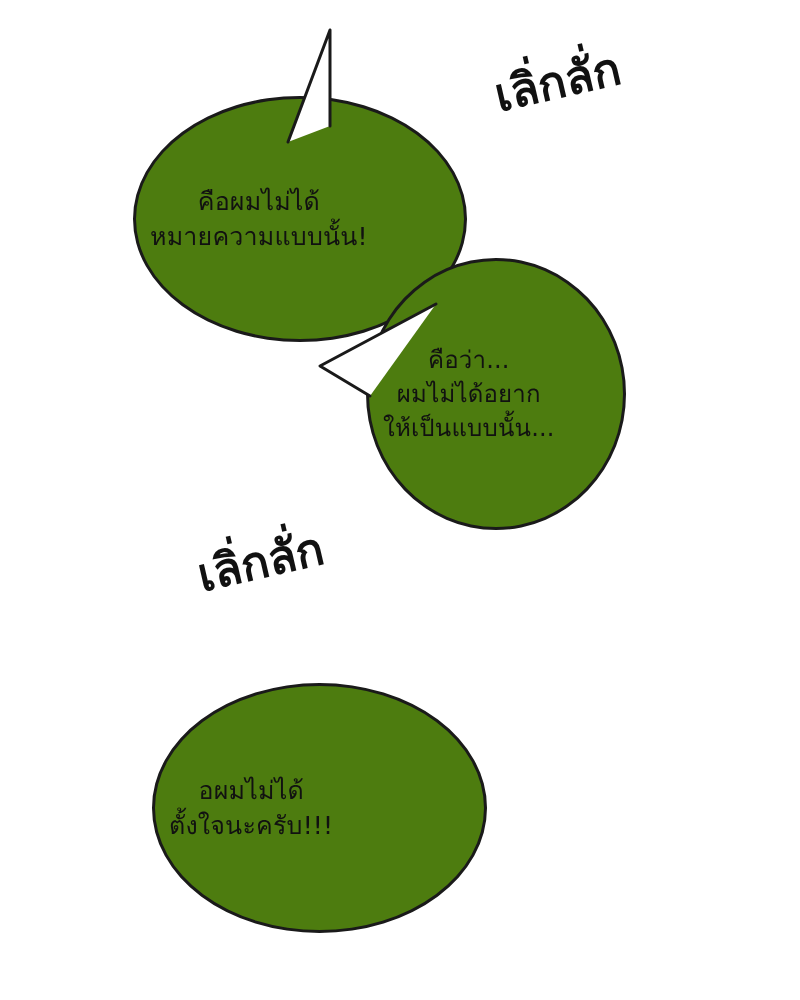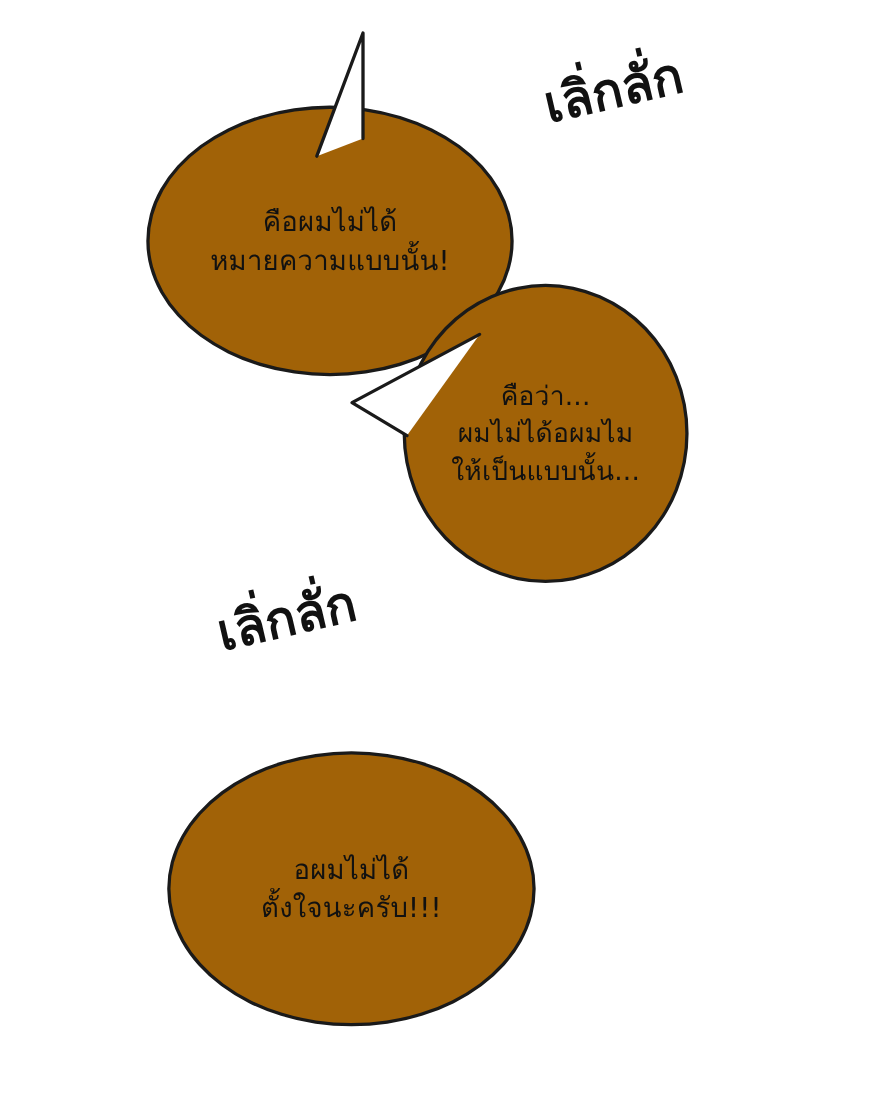--- a/index.html
+++ b/index.html
@@ -18,26 +18,25 @@
   .page {
     position: absolute;
     inset: 0;
     background: #ffffff;
   }
 
   
   .balloon {
     position: absolute;
     box-sizing: border-box;
-    background: #a16207;
+    background: #4d7c0f;
     border: 3px solid #1a1a1a;
     border-radius: 50%;
     display: flex;
     align-items: center;
-    justify-content: center;
     text-align: center;
     z-index: 2;
   }
   .balloon .btext {
     display: block;
     white-space: pre-line;
     line-height: 1.42;
     font-size: 25px;
     letter-spacing: 0.2px;
     color: #111111;
@@ -114,21 +113,21 @@
 หมายความแบบนั้น!</span>
   </div>
 
   <svg class="tail-svg" id="tail-1" viewBox="0 0 120 130">
     <path d="M 18 112 L 60 0 L 60 96 Z" fill="#ffffff" stroke="none"></path>
     <path d="M 18 112 L 60 0 L 60 96" fill="none" stroke="#1a1a1a" stroke-width="3" stroke-linejoin="round" stroke-linecap="round"></path>
   </svg>
 
   <div class="balloon" id="balloon-2">
     <span class="btext">คือว่า...
-ผมไม่ได้อผมไม
+ผมไม่ได้อยาก
 ให้เป็นแบบนั้น...</span>
   </div>
 
   <svg class="tail-svg" id="tail-2" viewBox="0 0 200 110">
     <path d="M 176 4 L 60 66 L 110 96 Z" fill="#ffffff" stroke="none"></path>
     <path d="M 176 4 L 60 66 L 110 96" fill="none" stroke="#1a1a1a" stroke-width="3" stroke-linejoin="round" stroke-linecap="round"></path>
   </svg>
 
   <div class="balloon" id="balloon-3">
     <span class="btext">อผมไม่ได้

